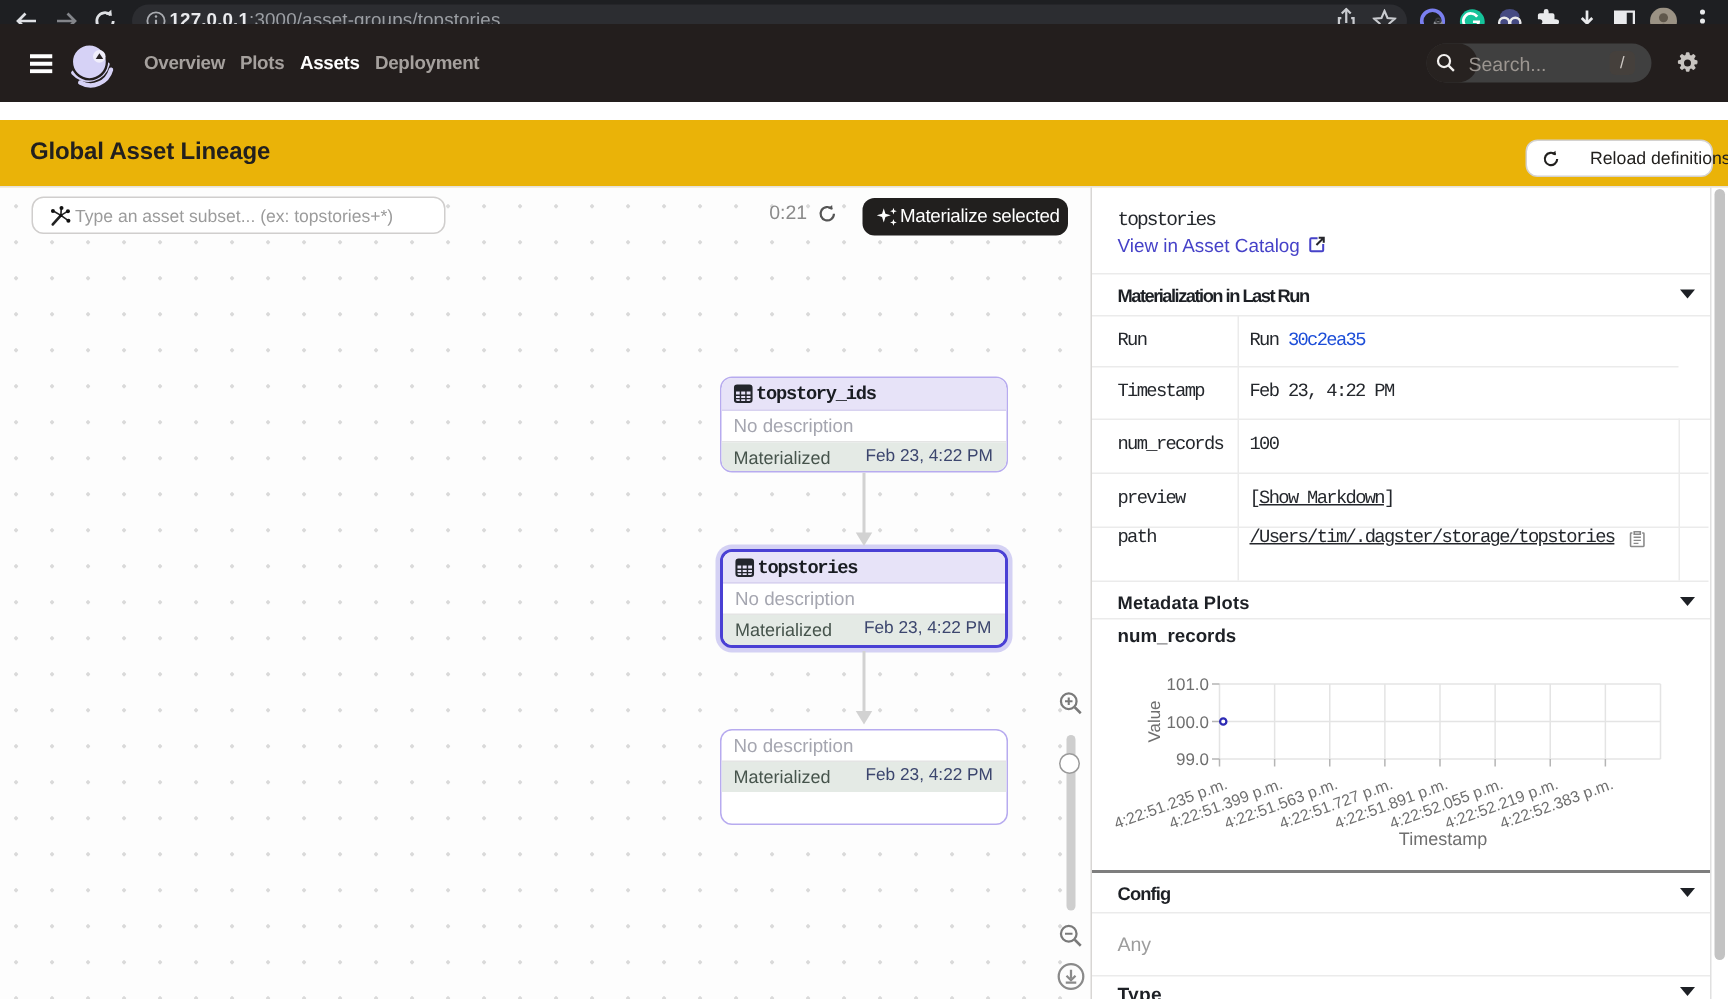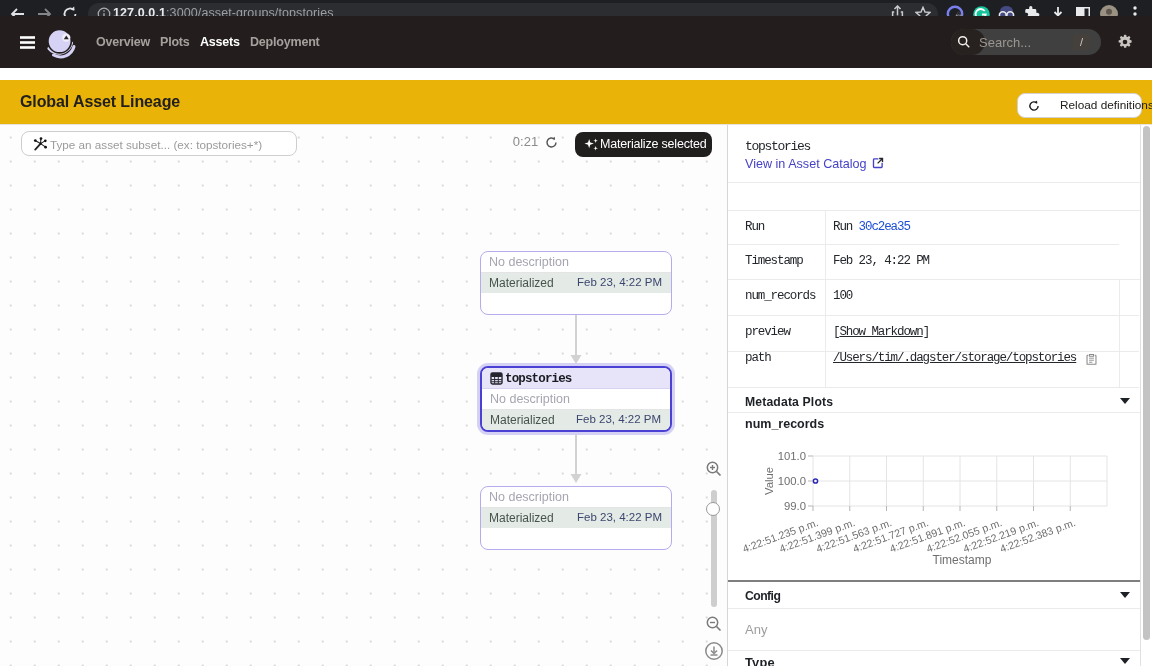--- a/index.html
+++ b/index.html
@@ -239,20 +239,32 @@
   <div id="matbtn">
     <svg style="position:absolute;left:9px;top:5px;" width="15" height="15" viewBox="0 0 16 16">
       <path d="M5.5 2 L6.7 5.8 L10.5 7 L6.7 8.2 L5.5 12 L4.3 8.2 L0.5 7 L4.3 5.8 Z" fill="#fff"></path>
       <path d="M12.4 1.6 L13 3.4 L14.8 4 L13 4.6 L12.4 6.4 L11.8 4.6 L10 4 L11.8 3.4 Z" fill="#fff"></path>
       <path d="M12.4 9.6 L13 11.4 L14.8 12 L13 12.6 L12.4 14.4 L11.8 12.6 L10 12 L11.8 11.4 Z" fill="#fff"></path>
     </svg>
     <span>Materialize selected</span>
   </div>
 
   <div class="node" style="top:126px;">
+    <div class="nhead">
+        <svg class="tbl" width="13" height="13" viewBox="0 0 16 16">
+          <rect x="1.2" y="1.2" width="13.6" height="13.6" rx="1.8" fill="none" stroke="#23262d" stroke-width="1.7"></rect>
+          <rect x="1.2" y="1.2" width="13.6" height="4.2" rx="1.8" fill="#23262d"></rect>
+          <line x1="1.5" y1="5.4" x2="14.5" y2="5.4" stroke="#23262d" stroke-width="1.5"></line>
+          <line x1="1.5" y1="9.3" x2="14.5" y2="9.3" stroke="#23262d" stroke-width="1.2"></line>
+          <line x1="1.5" y1="12" x2="14.5" y2="12" stroke="#23262d" stroke-width="1.2"></line>
+          <line x1="5.7" y1="5.4" x2="5.7" y2="14.5" stroke="#23262d" stroke-width="1.2"></line>
+          <line x1="10.2" y1="5.4" x2="10.2" y2="14.5" stroke="#23262d" stroke-width="1.2"></line>
+        </svg>
+        <span class="nname">topstory_ids</span>
+      </div>
     <div class="ndesc">
         <span>No description</span>
       </div>
     <div class="nmat">
         <span class="m1">Materialized</span>
         <span class="m2">Feb 23, 4:22 PM</span>
       </div>
   </div>
   <div class="node sel" style="top:241px;">
     <div class="nhead">
@@ -317,20 +329,24 @@
 
 <div id="panel">
   <div class="mono" style="position:absolute;left:17px;top:14px;font-size:13px;letter-spacing:-1.3px;font-weight:500;color:#24272c;">topstories</div>
   <div style="position:absolute;left:17px;top:32px;font-size:12.6px;color:#4642c8;">View in Asset Catalog
     <svg width="12" height="12" viewBox="0 0 16 16" style="vertical-align:-1px;margin-left:2px;">
         <path d="M8.5 2.5H3a1 1 0 0 0-1 1V13a1 1 0 0 0 1 1h9.5a1 1 0 0 0 1-1V7.5" fill="none" stroke="#4642c8" stroke-width="1.8"></path>
         <path d="M9.5 2h4.5v4.5M14 2L7.5 8.5" fill="none" stroke="#26262c" stroke-width="1.8"></path>
       </svg>
   </div>
   <div class="hr" style="top:57px;"></div>
+  <div class="sechead" style="top:57px;">
+      <b style="letter-spacing:-1.0px;">Materialization in Last Run</b>
+      <div class="caret" style="top:11px;"></div>
+    </div>
   <div class="hr" style="top:85px;"></div>
 
   <div class="trow" style="top:85px;height:34px;">
       <span class="tk">Run</span>
       <span class="tv">Run <a class="bluelink">30c2ea35</a></span>
     </div>
   <div class="hr short" style="top:119px;"></div>
   <div class="trow" style="top:119px;height:35px;">
       <span class="tk">Timestamp</span>
       <span class="tv">Feb 23, 4:22 PM</span>

